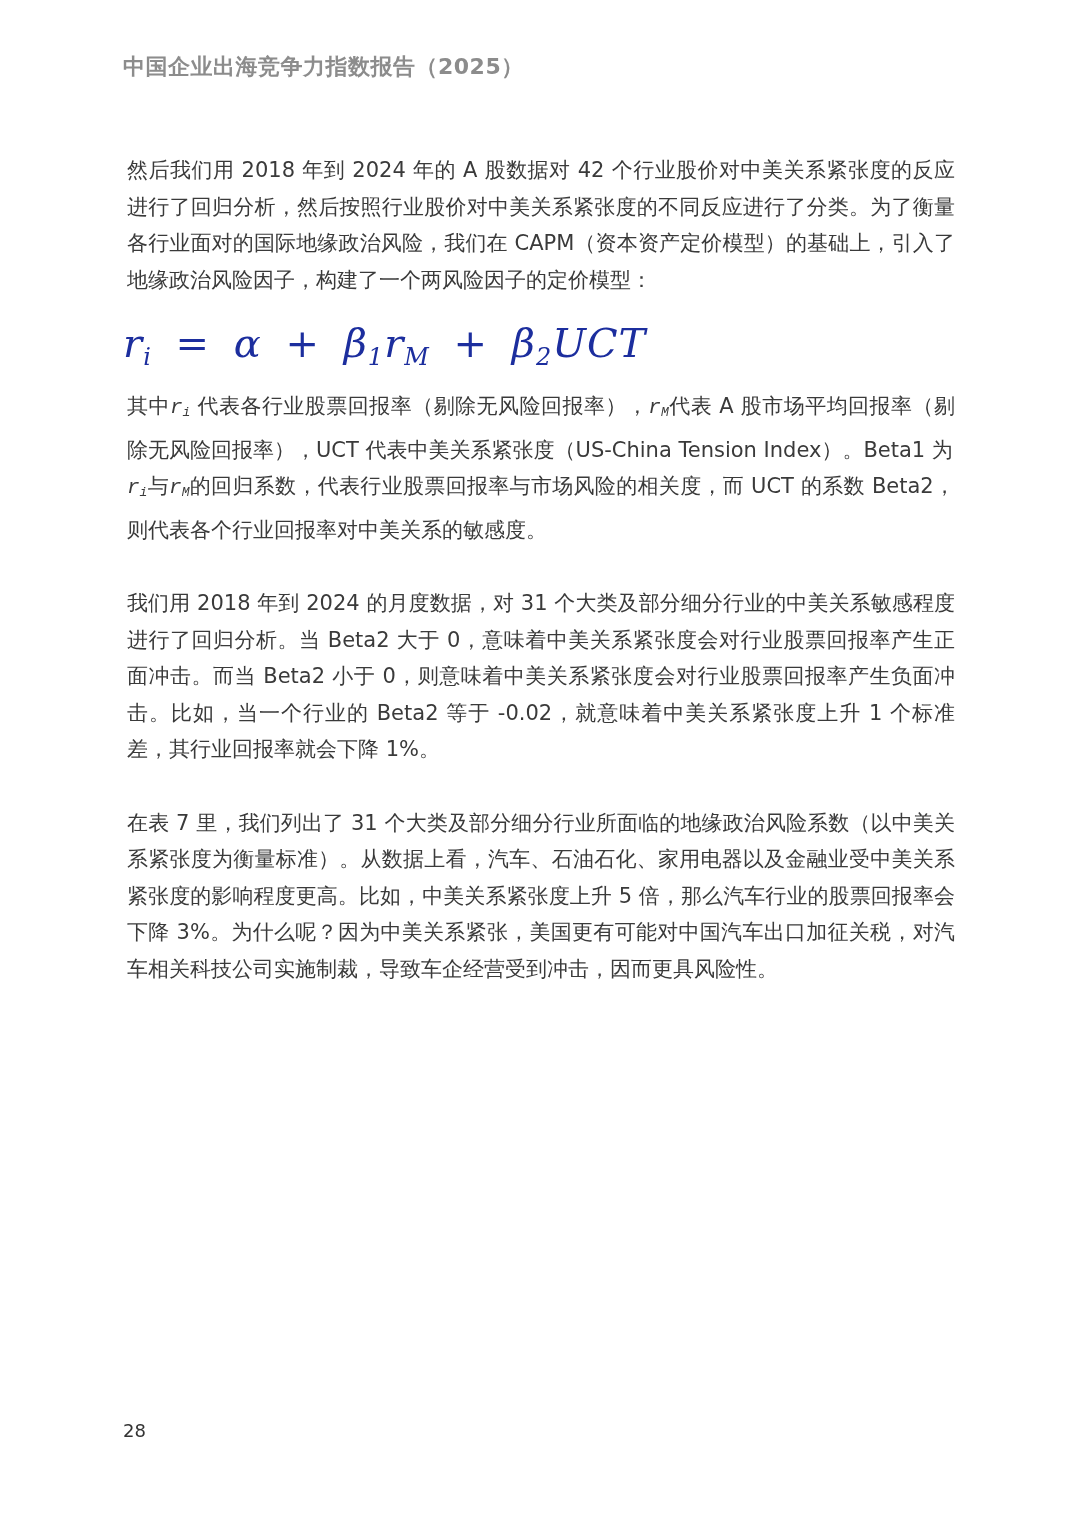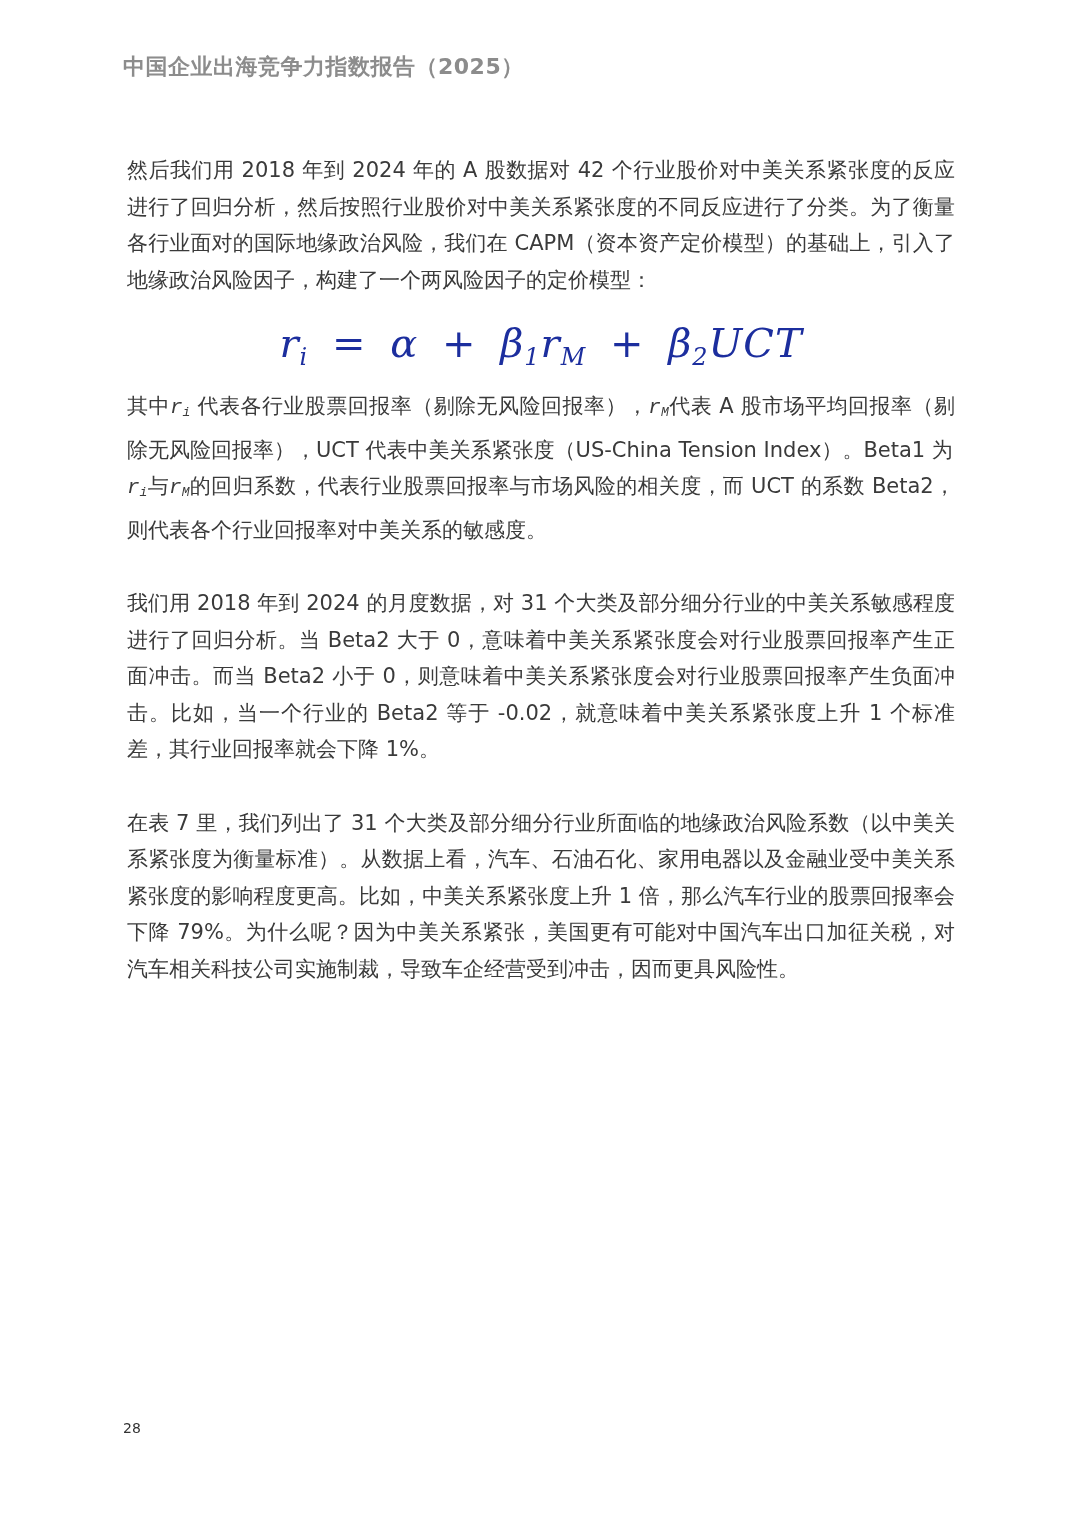--- a/index.html
+++ b/index.html
@@ -2,27 +2,27 @@
 <html><head>
 <meta charset="utf-8">
 <style>
   html, body { margin: 0; padding: 0; background: #ffffff; }
   body { width: 1080px; height: 1527px; position: relative; overflow: hidden;
          font-family: "DejaVu Sans", "Liberation Sans", sans-serif; color: #3a3a3a; }
   .running-header { position: absolute; left: 123px; top: 52px; font-size: 22px; color: #8c8c8c; letter-spacing: 0.5px; font-weight: bold; }
   .content { position: absolute; left: 123px; top: 148px; width: 836px; }
   .para { font-size: 21px; line-height: 36.5px; margin: 4px; text-align: justify; color: #3a3a3a; }
   .para + .para { margin-top: 37px; }
-  .formula { text-align: center; font-family: "DejaVu Serif", "Liberation Serif", serif; font-style: italic;
+  .formula { text-align: left; font-family: "DejaVu Serif", "Liberation Serif", serif; font-style: italic;
              color: #1c2e9e; font-size: 40px; height: 78px; line-height: 78px; margin: 6px 0 6px 0; letter-spacing: 1px; }
   .formula sub { font-size: 24px; vertical-align: -8px; font-style: italic; }
   .formula .op { font-style: normal; margin: 0 10px; }
   .m { font-family: Liberation Mono, monospace; font-style: italic; }
   .m sub { font-size: 13px; vertical-align: -3px; }
-  .page-number { position: absolute; left: 123px; top: 1420px; font-size: 14px; color: #333; }
+  .page-number { position: absolute; left: 123px; top: 1420px; font-size: 18px; color: #333; }
 </style>
 </head>
 <body>
 
 <div class="running-header">中国企业出海竞争力指数报告（2025）</div>
 
 <div class="content">
   <p class="para">然后我们用 2018 年到 2024 年的 A 股数据对 42 个行业股价对中美关系紧张度的反应进行了回归分析，然后按照行业股价对中美关系紧张度的不同反应进行了分类。为了衡量各行业面对的国际地缘政治风险，我们在 CAPM（资本资产定价模型）的基础上，引入了地缘政治风险因子，构建了一个两风险因子的定价模型：</p>
 
   <div class="formula">
@@ -32,16 +32,16 @@
     <span class="op">+</span>
     <span><span>β</span><sub>1</sub></span><span><span>r</span><sub>M</sub></span>
     <span class="op">+</span>
     <span><span>β</span><sub>2</sub></span><span>UCT</span>
   </div>
 
   <p class="para"><span>其中</span><span class="m"><span>r</span><sub>i</sub></span><span> 代表各行业股票回报率（剔除无风险回报率），</span><span class="m"><span>r</span><sub>M</sub></span><span>代表 A 股市场平均回报率（剔除无风险回报率），UCT 代表中美关系紧张度（US-China Tension Index）。Beta1 为</span><br><span class="m"><span>r</span><sub>i</sub></span><span>与</span><span class="m"><span>r</span><sub>M</sub></span><span>的回归系数，代表行业股票回报率与市场风险的相关度，而 UCT 的系数 Beta2，则代表各个行业回报率对中美关系的敏感度。</span></p>
 
   <p class="para">我们用 2018 年到 2024 的月度数据，对 31 个大类及部分细分行业的中美关系敏感程度进行了回归分析。当 Beta2 大于 0，意味着中美关系紧张度会对行业股票回报率产生正面冲击。而当 Beta2 小于 0，则意味着中美关系紧张度会对行业股票回报率产生负面冲击。比如，当一个行业的 Beta2 等于 -0.02，就意味着中美关系紧张度上升 1 个标准差，其行业回报率就会下降 1%。</p>
 
-  <p class="para">在表 7 里，我们列出了 31 个大类及部分细分行业所面临的地缘政治风险系数（以中美关系紧张度为衡量标准）。从数据上看，汽车、石油石化、家用电器以及金融业受中美关系紧张度的影响程度更高。比如，中美关系紧张度上升 1 倍，那么汽车行业的股票回报率会下降 79%。为什么呢？因为中美关系紧张，美国更有可能对中国汽车出口加征关税，对汽车相关科技公司实施制裁，导致车企经营受到冲击，因而更具风险性。</p>
+  <p class="para">在表 7 里，我们列出了 31 个大类及部分细分行业所面临的地缘政治风险系数（以中美关系紧张度为衡量标准）。从数据上看，汽车、石油石化、家用电器以及金融业受中美关系紧张度的影响程度更高。比如，中美关系紧张度上升 5 倍，那么汽车行业的股票回报率会下降 3%。为什么呢？因为中美关系紧张，美国更有可能对中国汽车出口加征关税，对汽车相关科技公司实施制裁，导致车企经营受到冲击，因而更具风险性。</p>
 </div>
 
 <div class="page-number">28</div>
 
 </body></html>

